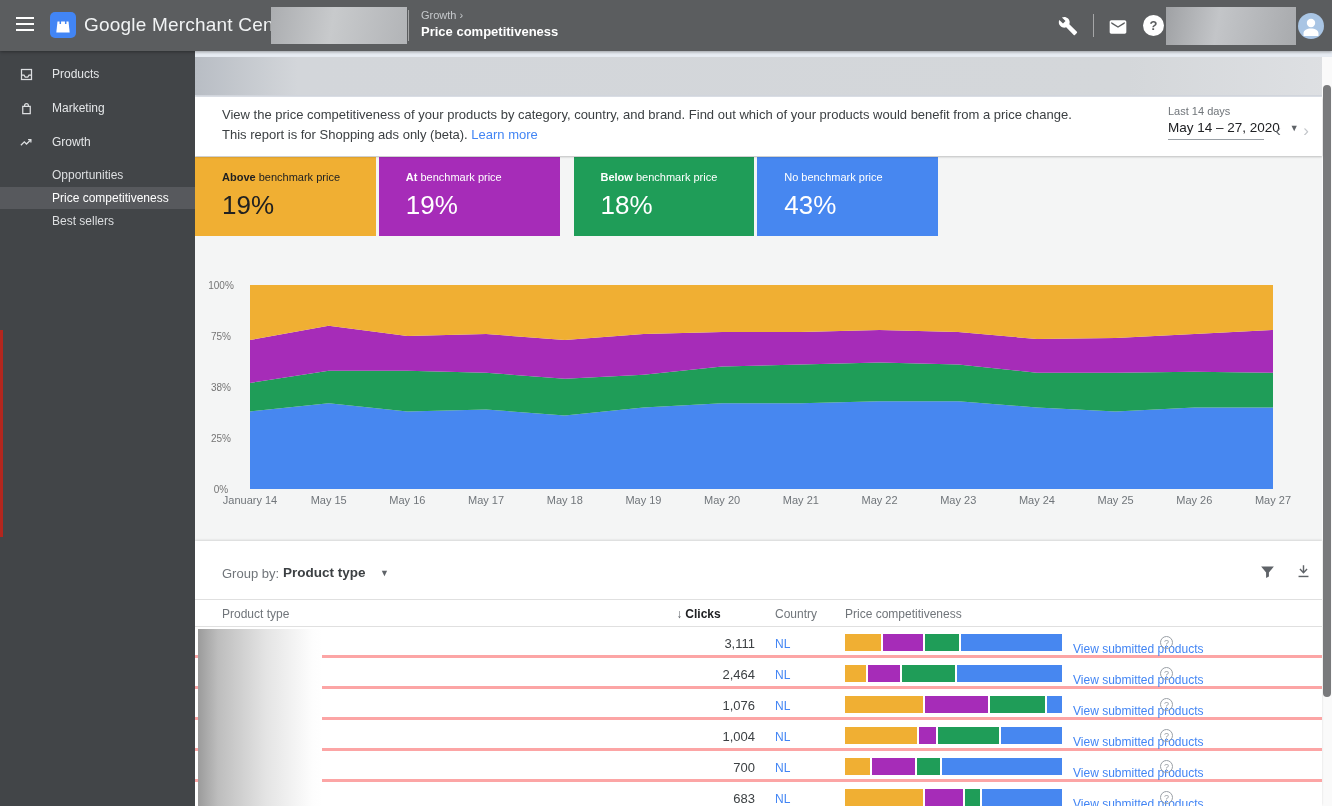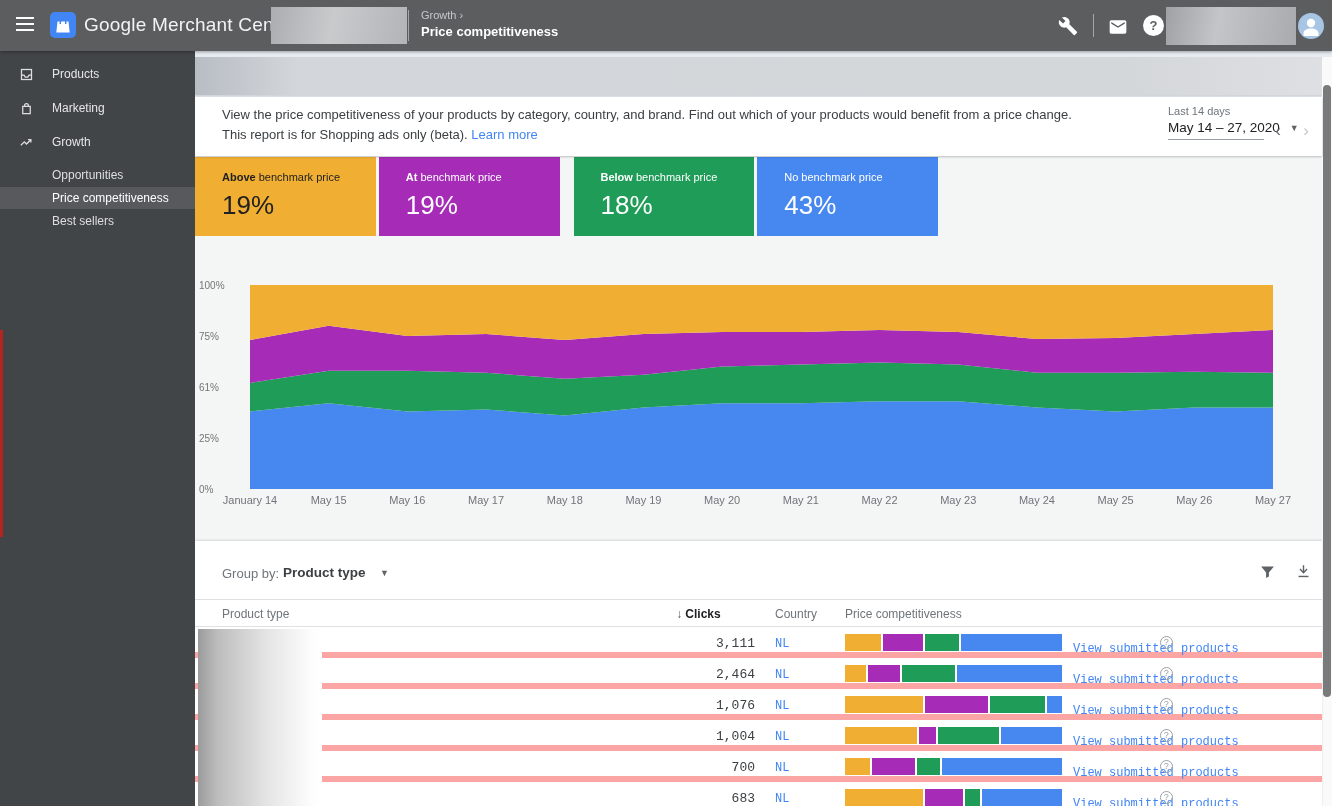--- a/index.html
+++ b/index.html
@@ -71,42 +71,42 @@
   #cards { position:absolute; left:195px; top:157px; width:743px; height:79px; display:flex; gap:3px; z-index:3; }
   .card { flex:1; padding:14px 0 0 27px; cursor:default; }
   .card .t { font-size:11px; }
   .card .t b { font-weight:bold; }
   .card .v { font-size:26px; margin-top:7px; }
   .card.dark .t, .card.dark .v { color:#212121; }
   .card.light .t, .card.light .v { color:#FFFFFF; }
 
   
   #chart-plot { position:absolute; left:55px; top:129px; width:1023px; height:204px; }
-  .ytick { position:absolute; width:44px; text-align:left; font-size:10px; color:#757575; }
+  .ytick { position:absolute; width:44px; text-align:center; font-size:10px; color:#757575; }
   .xtick { position:absolute; width:60px; text-align:center; font-size:11px; color:#70757A; top:338px; }
 
   
   #table-panel { position:absolute; left:195px; top:541px; width:1127px; height:265px; background:#fff;
                  box-shadow:0 -1px 2px rgba(0,0,0,.12); z-index:4; overflow:hidden; }
   #groupby-row { position:relative; height:59px; border-bottom:1px solid #E0E0E0; }
   #groupby-label { position:absolute; left:27px; top:25px; font-size:13px; color:#70757A; }
   #groupby-value { position:absolute; left:88px; top:24px; font-size:13.5px; color:#3C4043; font-weight:bold; cursor:pointer; }
   #groupby-caret { position:absolute; left:185px; top:27px; font-size:9px; color:#5F6368; }
   .tool-icon { position:absolute; top:22px; width:17px; height:17px; cursor:pointer; color:#5F6368; }
   #icon-filter { left:1064px; }
   #icon-download { left:1100px; }
 
   #header-row { position:relative; height:27px; border-bottom:1px solid #E0E0E0; font-size:12px; color:#70757A; }
   #h-name { position:absolute; left:27px; top:7px; }
   #h-clicks { position:absolute; left:440px; width:127px; top:7px; text-align:center; color:#202124; font-weight:bold; }
   #h-clicks .sort { color:#5F6368; font-weight:normal; margin-right:3px; }
   #h-country { position:absolute; left:580px; top:7px; }
   #h-pc { position:absolute; left:650px; top:7px; }
 
-  .t-row { position:relative; height:31px; border-bottom:6px solid #fca5a5; background:#fff;font-family:Liberation Mono, monospace; }
+  .t-row { position:relative; height:31px; border-bottom:3px solid #fca5a5; background:#fff; }
   .t-row .clicks { position:absolute; left:440px; width:120px; top:9px; text-align:right; font-size:13px; color:#3C4043; }
   .t-row .country { position:absolute; left:580px; top:10px; font-size:12px; color:#4285F4; text-decoration:none; cursor:pointer; }
   .t-row .bar { position:absolute; left:650px; top:7px; width:217px; height:17px; display:flex; gap:2px; }
   .t-row .bar div { height:17px; }
   .t-row .action { position:absolute; left:878px; top:15px; font-size:12px; color:#4285F4; text-decoration:none;
                    cursor:pointer; white-space:nowrap; }
   .t-row .qmark { position:absolute; left:965px; top:9px; width:13px; height:13px; border:1px solid #9AA0A6;
                   border-radius:50%; color:#9AA0A6; font-size:9px; line-height:12px; text-align:center; }
   #name-blur { position:absolute; left:3px; top:88px; width:124px; height:177px;
                background:linear-gradient(90deg,#9B9B9B 0%,#BDBDBD 16%,#E4E4E4 55%,#FDFDFD 92%,#FFF 100%); }
@@ -208,21 +208,21 @@
 
 <div id="content-bg">
   <div id="chart-plot"><svg width="1023" height="204" viewBox="0 0 1023 204">
         <path d="M0.0,126.5 L78.7,118.3 L157.4,126.5 L236.1,124.4 L314.8,130.6 L393.5,122.4 L472.2,118.3 L550.8,118.3 L629.5,116.3 L708.2,116.3 L786.9,122.4 L865.6,126.5 L944.3,122.4 L1023.0,122.4 L1023.0,204.0 L944.3,204.0 L865.6,204.0 L786.9,204.0 L708.2,204.0 L629.5,204.0 L550.8,204.0 L472.2,204.0 L393.5,204.0 L314.8,204.0 L236.1,204.0 L157.4,204.0 L78.7,204.0 L0.0,204.0 Z" fill="#4787F0"></path>
         <path d="M0.0,97.9 L78.7,85.7 L157.4,85.7 L236.1,87.7 L314.8,93.8 L393.5,89.8 L472.2,81.6 L550.8,79.6 L629.5,77.5 L708.2,79.6 L786.9,87.7 L865.6,87.7 L944.3,86.7 L1023.0,87.7 L1023.0,122.4 L944.3,122.4 L865.6,126.5 L786.9,122.4 L708.2,116.3 L629.5,116.3 L550.8,118.3 L472.2,118.3 L393.5,122.4 L314.8,130.6 L236.1,124.4 L157.4,126.5 L78.7,118.3 L0.0,126.5 Z" fill="#1F9D58"></path>
         <path d="M0.0,55.1 L78.7,40.8 L157.4,51.0 L236.1,49.0 L314.8,55.1 L393.5,49.0 L472.2,46.9 L550.8,46.9 L629.5,44.9 L708.2,46.9 L786.9,54.1 L865.6,53.0 L944.3,49.0 L1023.0,44.9 L1023.0,87.7 L944.3,86.7 L865.6,87.7 L786.9,87.7 L708.2,79.6 L629.5,77.5 L550.8,79.6 L472.2,81.6 L393.5,89.8 L314.8,93.8 L236.1,87.7 L157.4,85.7 L78.7,85.7 L0.0,97.9 Z" fill="#A62CB8"></path>
         <path d="M0.0,0.0 L78.7,0.0 L157.4,0.0 L236.1,0.0 L314.8,0.0 L393.5,0.0 L472.2,0.0 L550.8,0.0 L629.5,0.0 L708.2,0.0 L786.9,0.0 L865.6,0.0 L944.3,0.0 L1023.0,0.0 L1023.0,44.9 L944.3,49.0 L865.6,53.0 L786.9,54.1 L708.2,46.9 L629.5,44.9 L550.8,46.9 L472.2,46.9 L393.5,49.0 L314.8,55.1 L236.1,49.0 L157.4,51.0 L78.7,40.8 L0.0,55.1 Z" fill="#F0AF33"></path>
       </svg></div>
 <span class="ytick" style="left: 4px; top: 328px;">0%</span>
     <span class="ytick" style="left: 4px; top: 277px;">25%</span>
-    <span class="ytick" style="left: 4px; top: 226px;">61%</span>
+    <span class="ytick" style="left: 4px; top: 226px;">38%</span>
     <span class="ytick" style="left: 4px; top: 175px;">75%</span>
     <span class="ytick" style="left: 4px; top: 124px;">100%</span>
     <span class="xtick" style="left: 25px;">January 14</span>
     <span class="xtick" style="left: 103.692px;">May 15</span>
     <span class="xtick" style="left: 182.385px;">May 16</span>
     <span class="xtick" style="left: 261.077px;">May 17</span>
     <span class="xtick" style="left: 339.769px;">May 18</span>
     <span class="xtick" style="left: 418.462px;">May 19</span>
     <span class="xtick" style="left: 497.154px;">May 20</span>
     <span class="xtick" style="left: 575.846px;">May 21</span>

